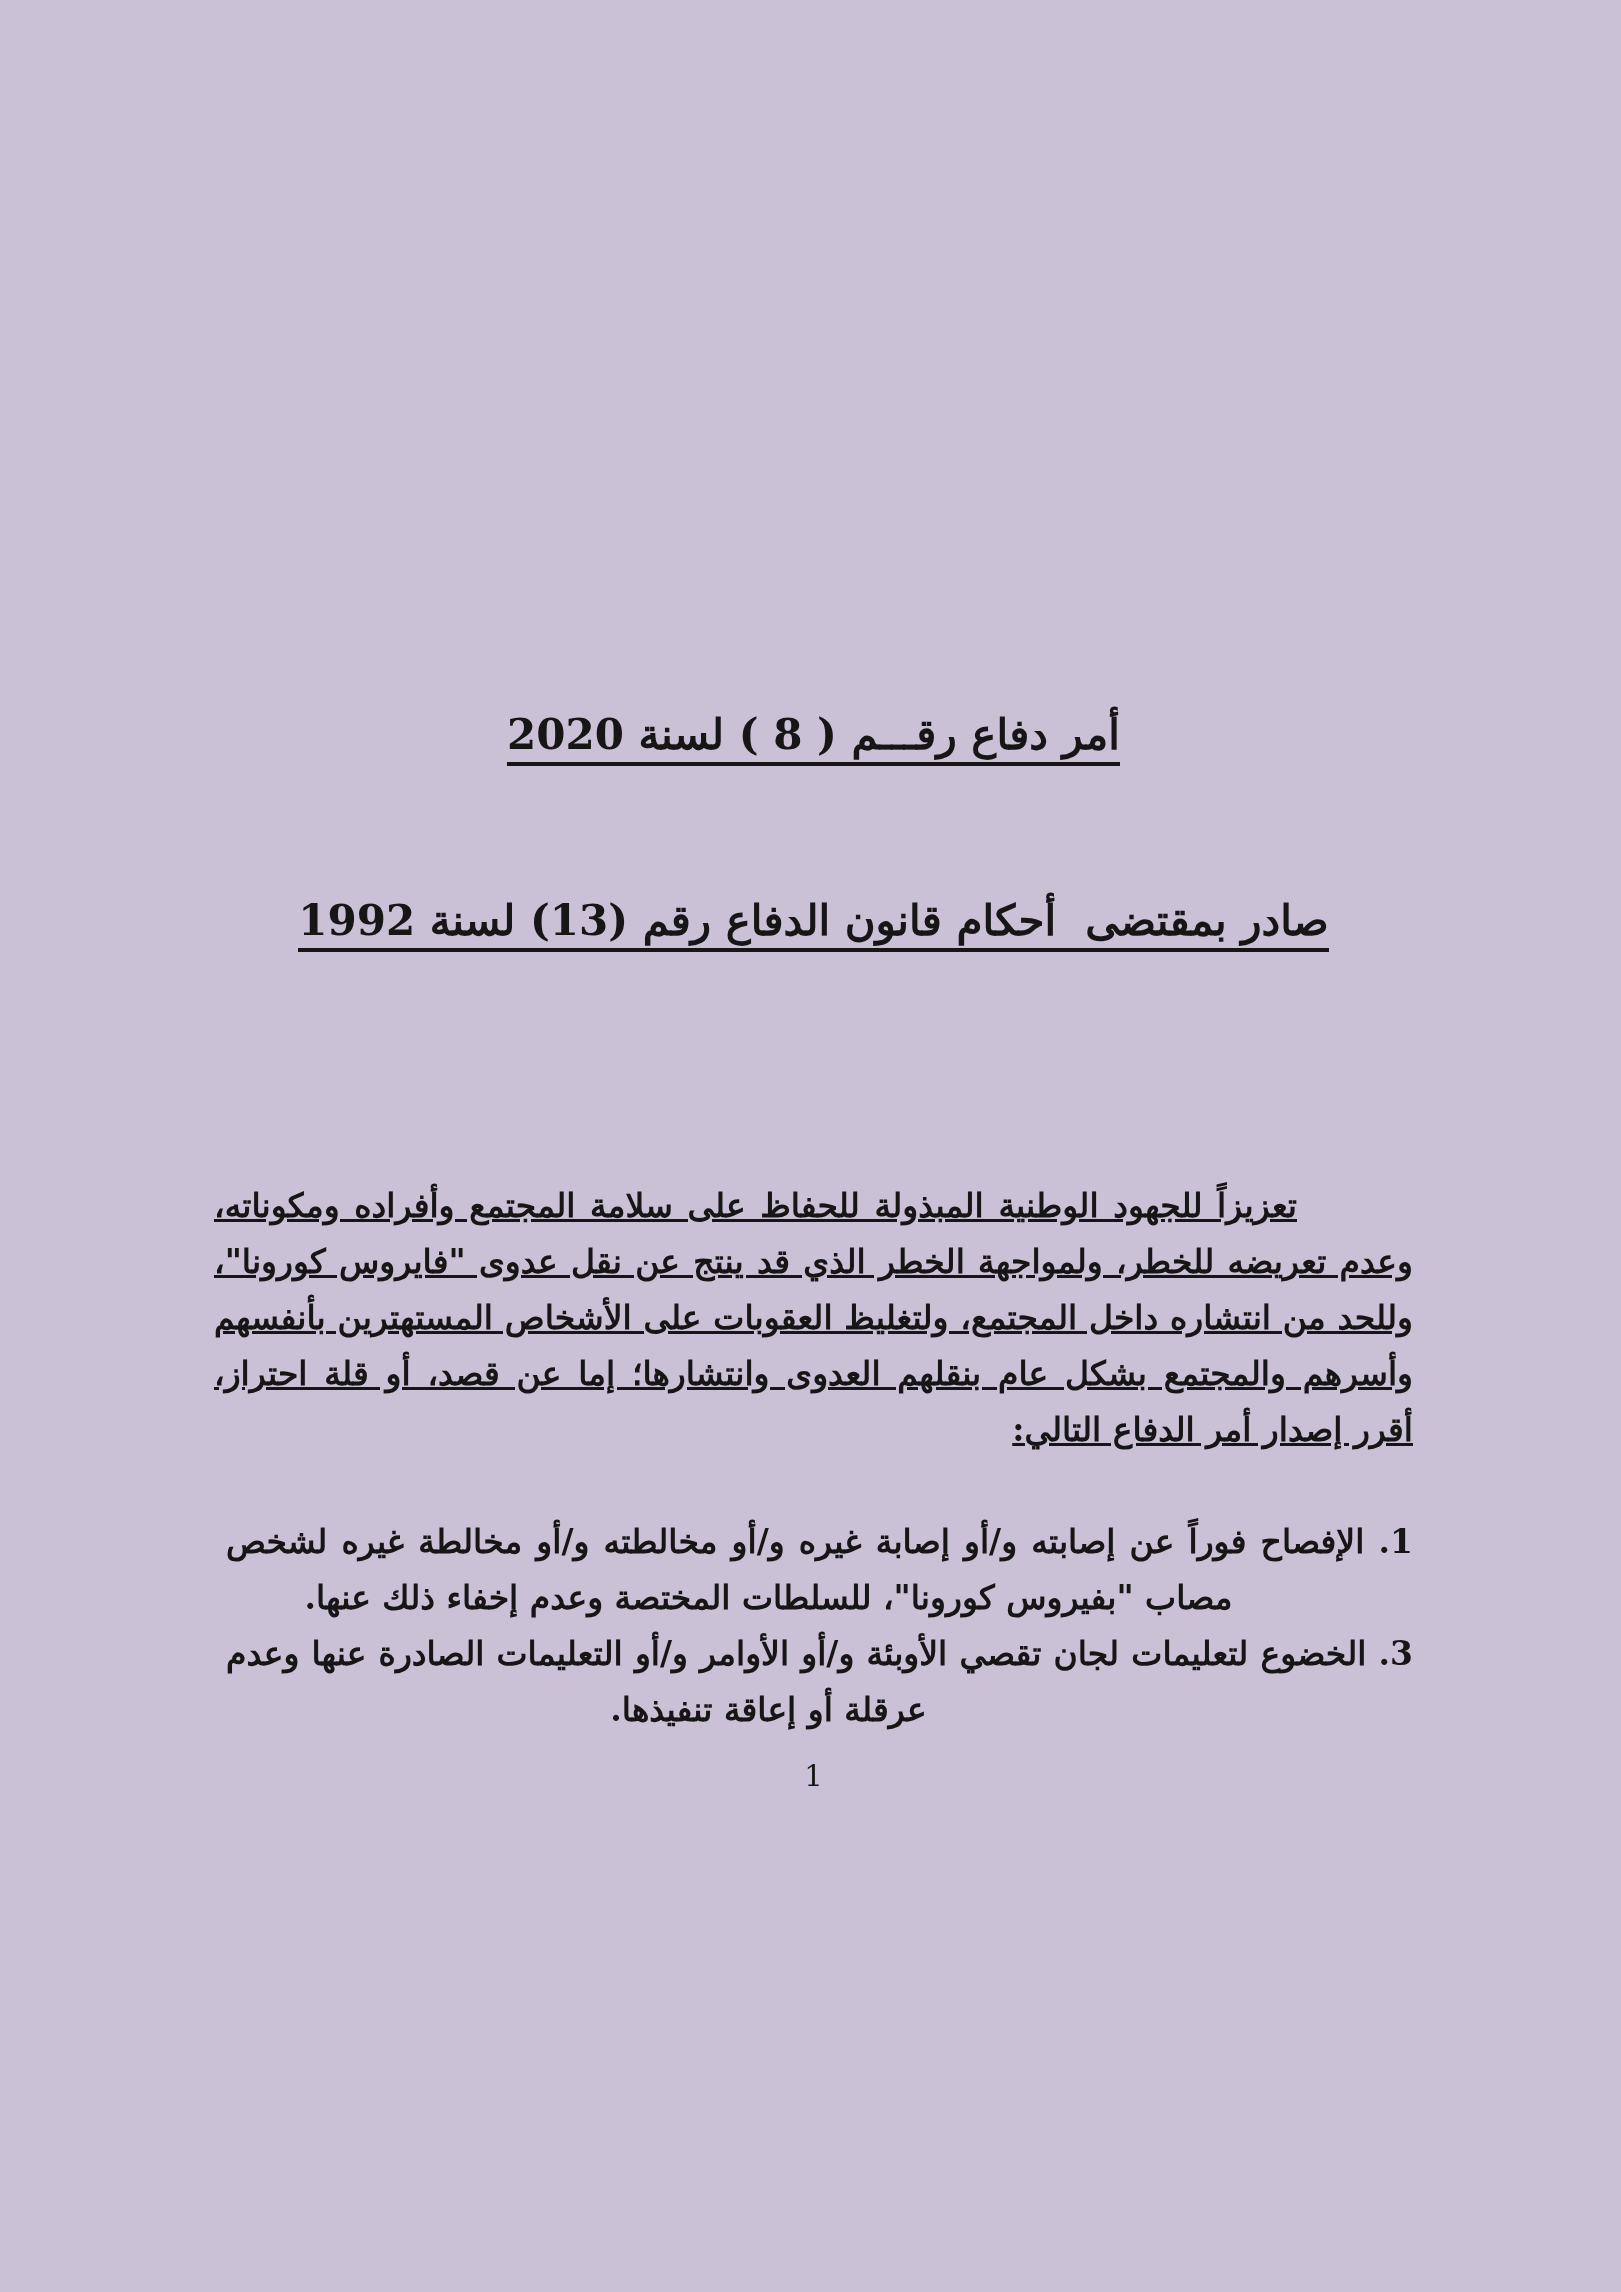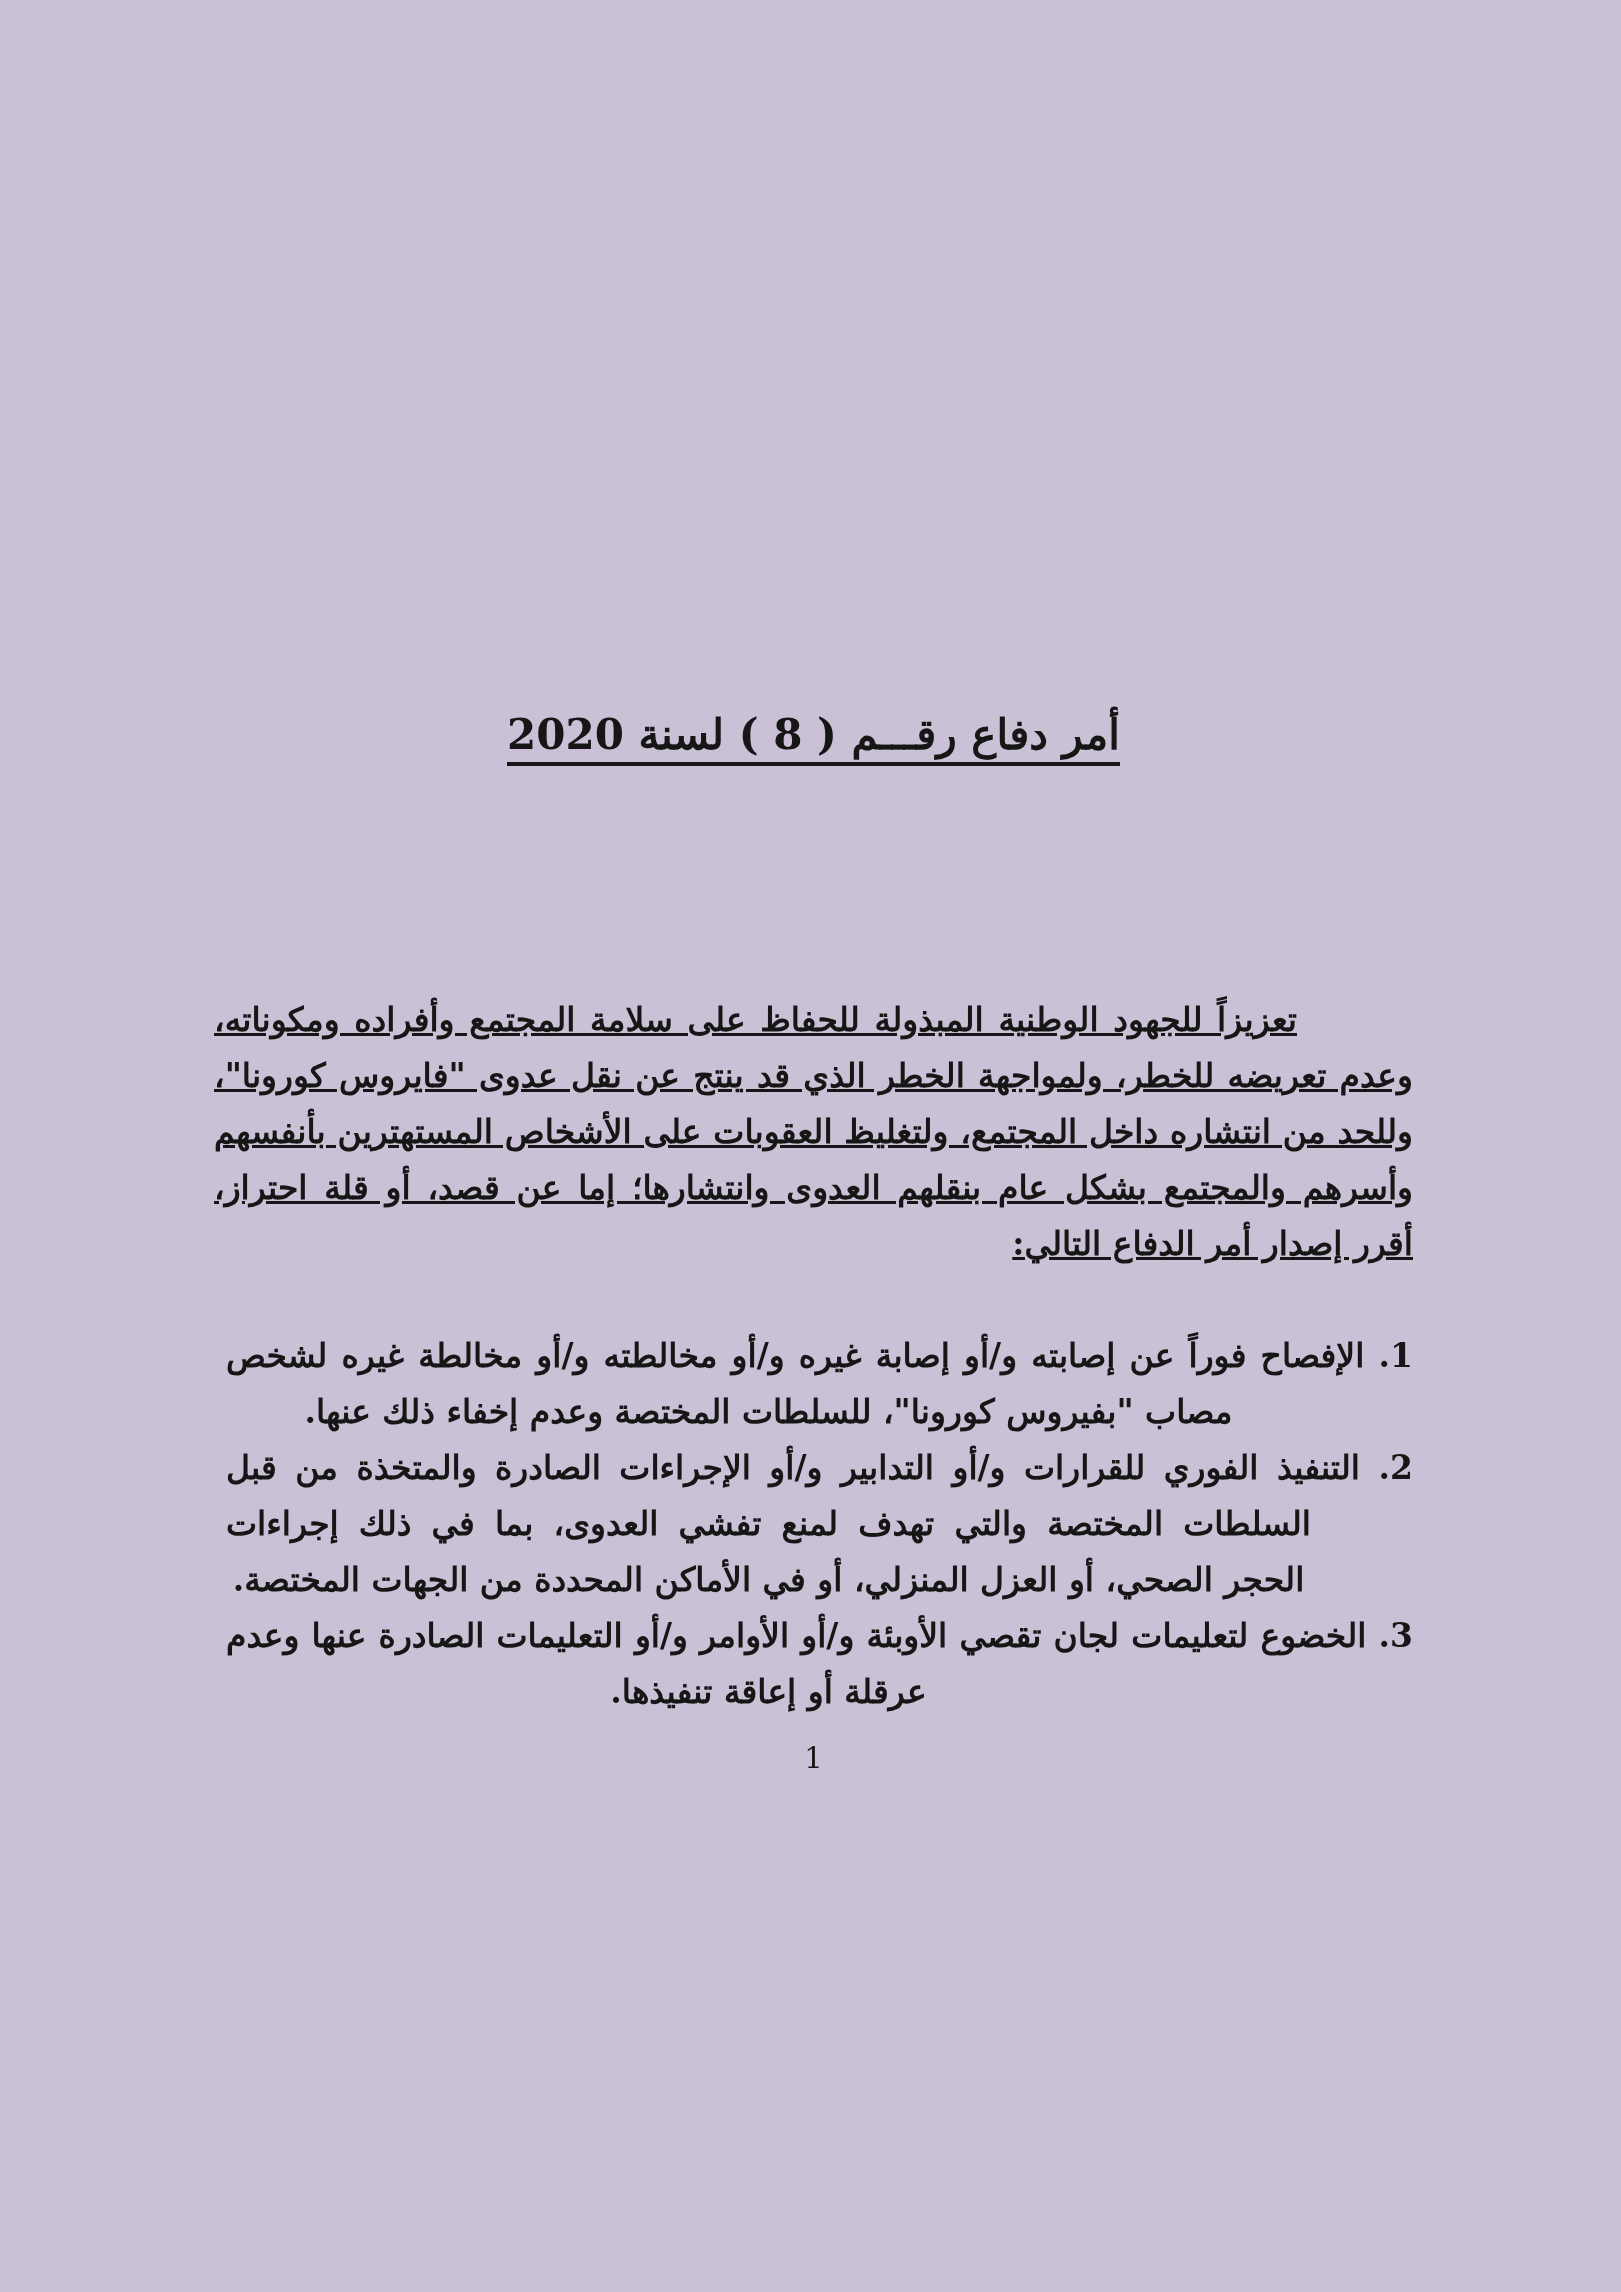--- a/index.html
+++ b/index.html
@@ -73,28 +73,28 @@
   }
 </style>
 </head>
 <body>
 
 <div class="page">
   <div class="content">
 
     <header class="title-block">
       <div><span class="title-line-inner">أمر دفاع رقـــم ( 8 ) لسنة 2020</span></div>
+      <div><span class="title-line-inner">صادر بمقتضى  أحكام قانون الدفاع رقم (13) لسنة 1992</span></div>
     </header>
 
     <p class="intro">تعزيزاً للجهود الوطنية المبذولة للحفاظ على سلامة المجتمع وأفراده ومكوناته، وعدم تعريضه للخطر، ولمواجهة الخطر الذي قد ينتج عن نقل عدوى "فايروس كورونا"، وللحد من انتشاره داخل المجتمع، ولتغليظ العقوبات على الأشخاص المستهترين بأنفسهم وأسرهم والمجتمع بشكل عام بنقلهم العدوى وانتشارها؛ إما عن قصد، أو قلة احتراز، أقرر إصدار أمر الدفاع التالي:</p>
 
 
     <ol class="items">
       <li class="item"><span>1.</span> <span>الإفصاح فوراً عن إصابته و/أو إصابة غيره و/أو مخالطته و/أو مخالطة غيره لشخص مصاب "بفيروس كورونا"، للسلطات المختصة وعدم إخفاء ذلك عنها.</span></li>
-      <li class="item"><span>2.</span> <span>التنفيذ الفوري للقرارات و/أو التدابير و/أو الإجراءات الصادرة والمتخذة من قبل السلطات المختصة والتي تهدف لمنع تفشي العدوى، بما في ذلك إجراءات الحجر الصحي، أو العزل المنزلي، أو في الأماكن المحددة من الجهات المختصة.</span></li>
       <li class="item"><span>3.</span> <span>الخضوع لتعليمات لجان تقصي الأوبئة و/أو الأوامر و/أو التعليمات الصادرة عنها وعدم عرقلة أو إعاقة تنفيذها.</span></li>
     </ol>
 
     <footer class="page-number">1</footer>
 
   </div>
 </div>
 
 
 </body></html>

